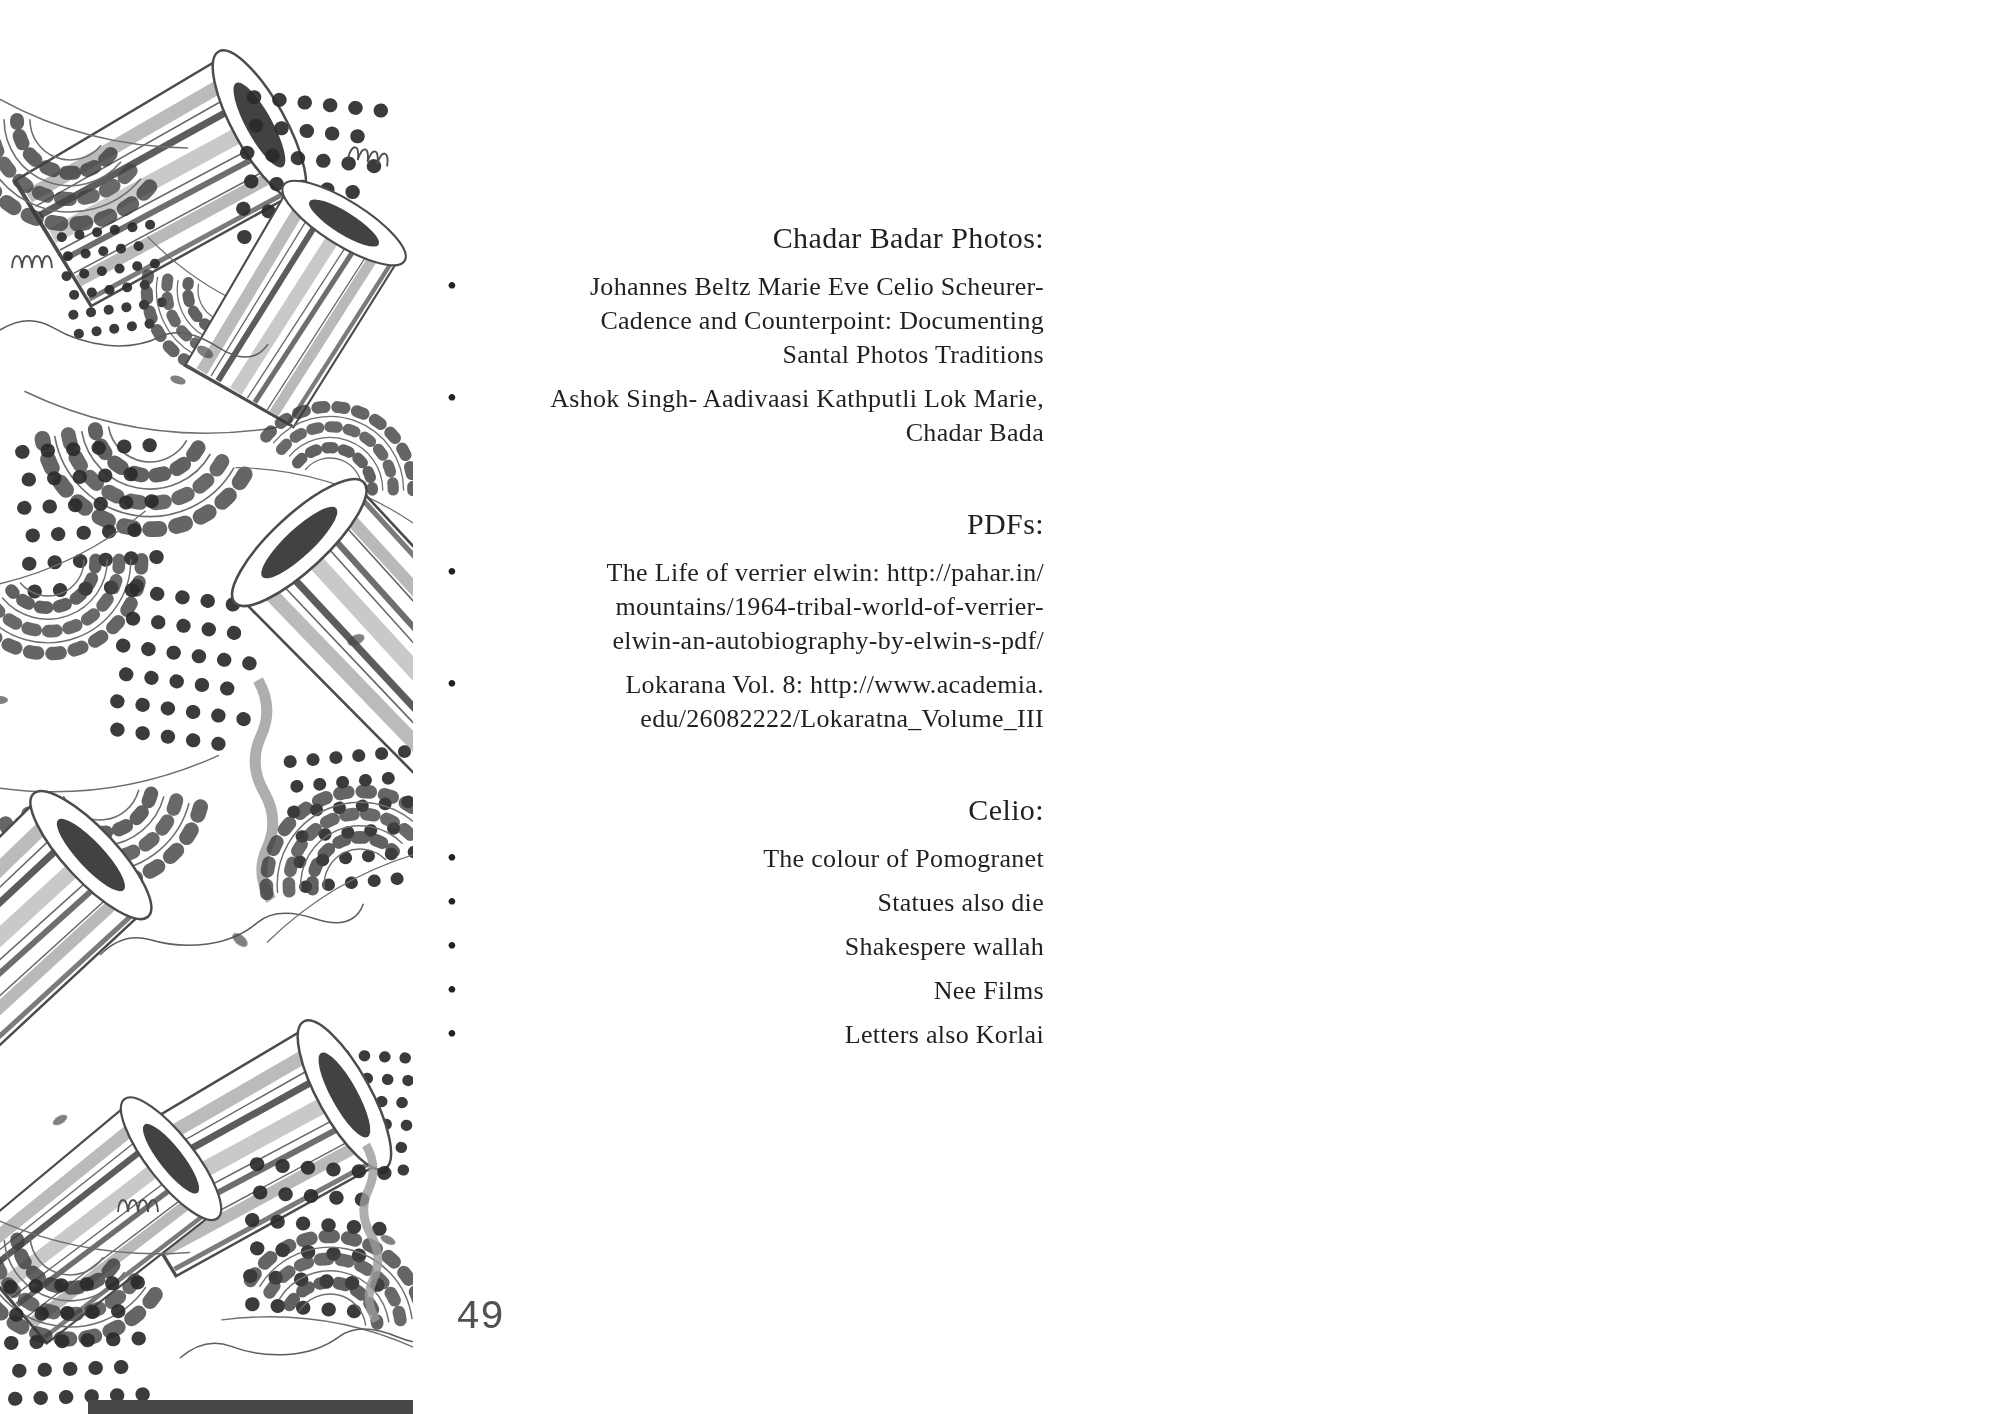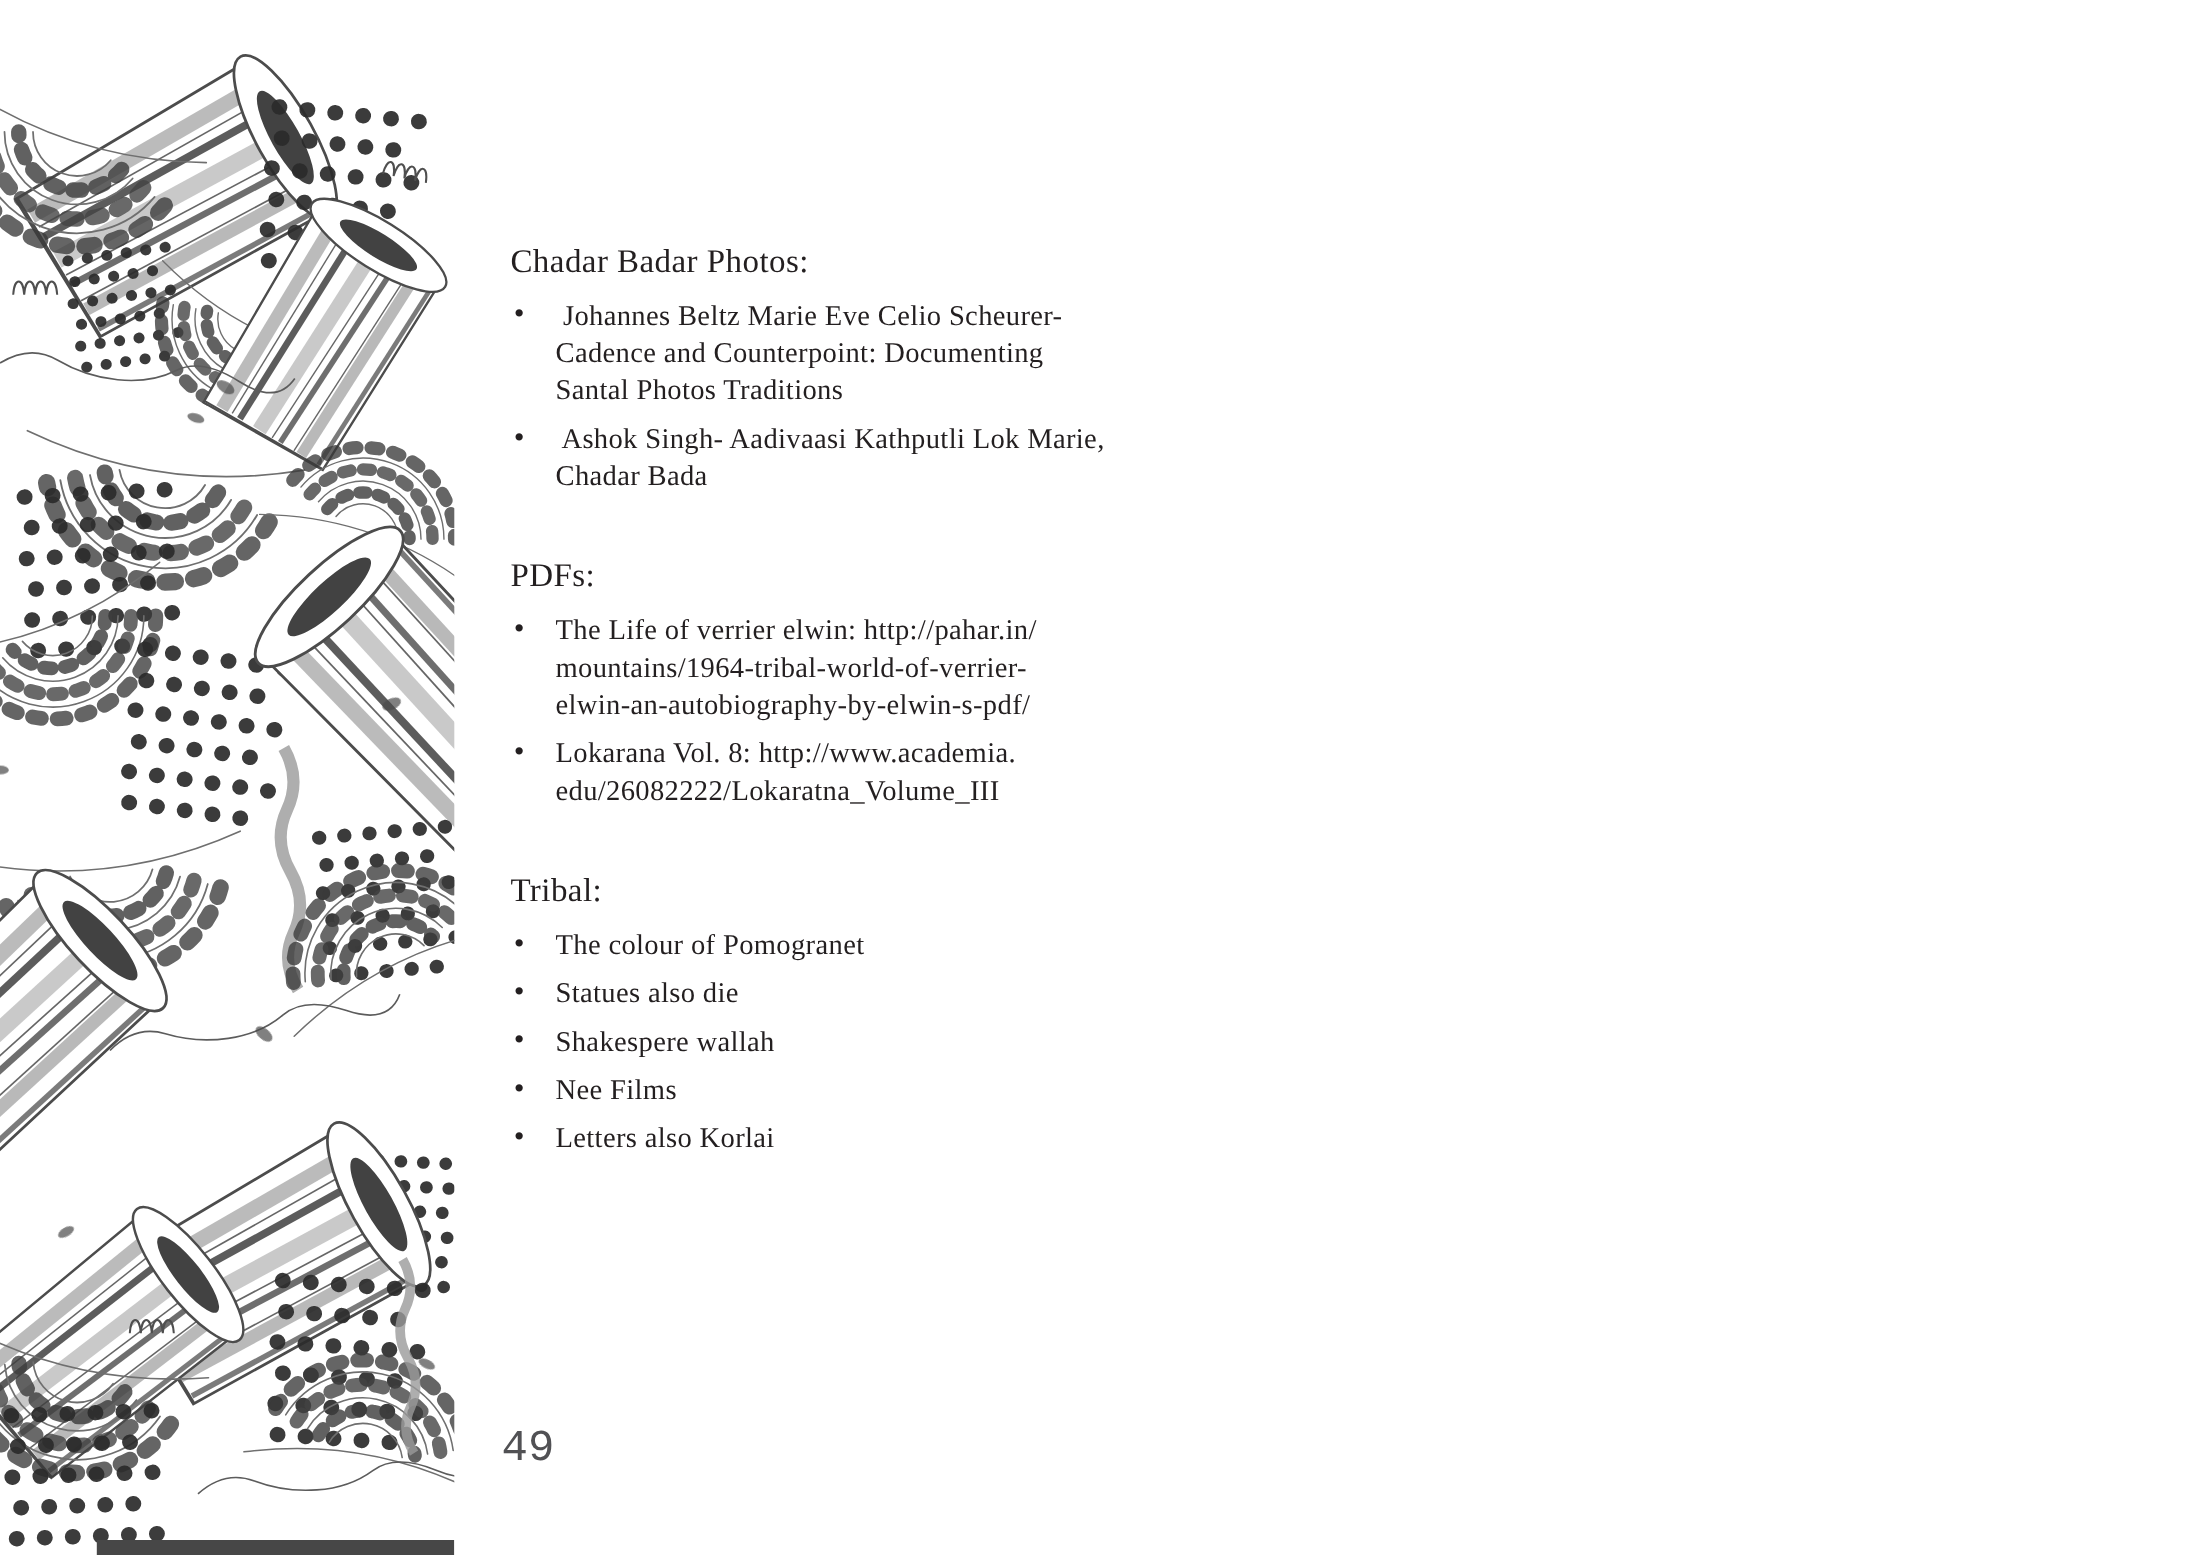--- a/index.html
+++ b/index.html
@@ -12,23 +12,24 @@
     font-family: "Liberation Serif", serif;
   }
   .artwork {
     position: absolute;
     left: 0; top: 0;
     width: 413px; height: 1414px;
     display: block;
   }
   .content {
     position: absolute;
-    left: 464px; top: 218px;
+    left: 444px; top: 218px;
     width: 600px;
     color: #231f20;
+    text-align: right;
   }
   .section + .section { margin-top: 54px; }
   .section-heading {
     margin: 0;
     font-family: "Liberation Serif", serif;
     font-weight: 400;
     font-size: 30px;
     line-height: 40px;
     letter-spacing: 0.4px;
     color: #231f20;
@@ -176,21 +177,21 @@
       <ul class="bullet-list">
         <li class="bullet-item">The Life of verrier elwin: http://pahar.in/
 mountains/1964-tribal-world-of-verrier-
 elwin-an-autobiography-by-elwin-s-pdf/</li>
         <li class="bullet-item">Lokarana Vol. 8: http://www.academia.
 edu/26082222/Lokaratna_Volume_III</li>
       </ul>
     </section>
 
     <section class="section">
-      <h2 class="section-heading">Tribal:</h2>
+      <h2 class="section-heading">Celio:</h2>
       <ul class="bullet-list">
         <li class="bullet-item">The colour of Pomogranet</li>
         <li class="bullet-item">Statues also die</li>
         <li class="bullet-item">Shakespere wallah</li>
         <li class="bullet-item">Nee Films</li>
         <li class="bullet-item">Letters also Korlai</li>
       </ul>
     </section>
 
   </div>

